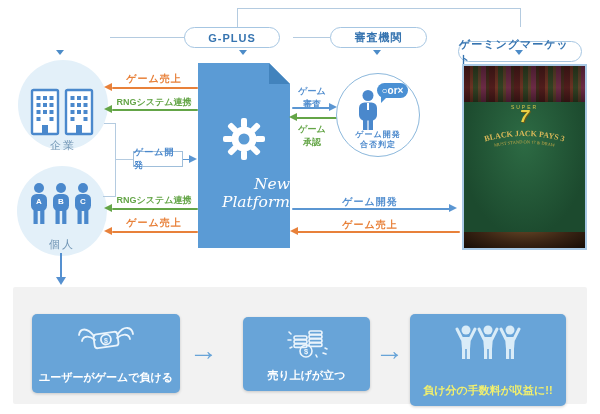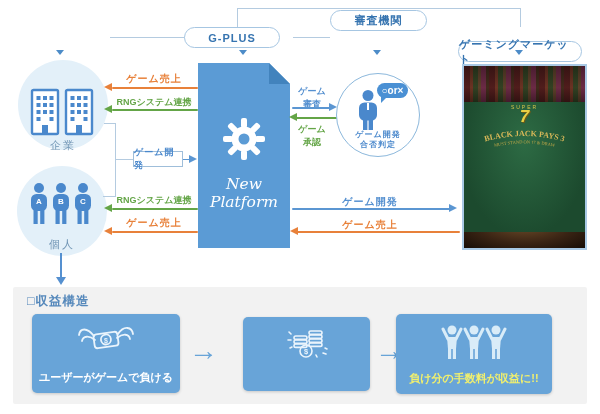--- a/index.html
+++ b/index.html
@@ -25,21 +25,21 @@
   .ecirc{border-radius:50%;background:#e3f0f9}
   .clabel{font-size:11px;color:#6f94b4;text-align:center;letter-spacing:2px}
   .pletter{font-size:8px;font-weight:bold;color:#fff;text-align:center;width:12px}
   .devbox{background:#fff;border:1px solid #9fbeda;box-sizing:border-box;
           display:flex;align-items:center;justify-content:center;
           font-size:9px;font-weight:bold;color:#4a88cc;letter-spacing:1px}
   
   .platform{background:#5b9bd5;clip-path:polygon(0 0,71px 0,92px 21px,92px 185px,0 185px)}
   .fold{width:21px;height:21px;background:#4283bd;clip-path:polygon(0 0,100% 100%,0 100%)}
   .pname{color:#fff;font-family:"DejaVu Serif","Liberation Serif",serif;font-style:italic;
-         font-size:15.5px;text-align:center;width:92px}
+         font-size:15.5px;text-align:right;width:92px}
   
   .rcirc{border-radius:50%;background:#fff;border:1.5px solid #8cb8dc;box-sizing:border-box}
   .bubble{background:#4a90d4;border-radius:8px;color:#fff;font-size:10px;font-weight:bold;
           display:flex;align-items:center;justify-content:center}
   .btail{width:0;height:0;border-top:6px solid #4a90d4;border-right:6px solid transparent}
   .rcap{font-size:8px;font-weight:bold;color:#4a88cc;text-align:center;letter-spacing:1px}
   
   .casino{border:2px solid #a9c9e5;box-sizing:border-box;background:#1c4a2e;display:flex;flex-direction:column}
   .chips{height:36px;background:
      linear-gradient(0deg,rgba(0,0,0,.45),rgba(20,10,5,.15) 40%,rgba(0,0,0,.4)),
@@ -78,21 +78,21 @@
 
   <div class="abs vline" style="left:237px;top:8px;height:19px"></div>
   <div class="abs hline" style="left:237px;top:8px;width:284px"></div>
   <div class="abs vline" style="left:520px;top:8px;height:19px"></div>
   <div class="abs hline" style="left:110px;top:37px;width:87px"></div>
   <div class="abs hline" style="left:293px;top:37px;width:37px"></div>
 
   <div class="abs pill" style="left:184px;top:27px;width:96px">
       <span>G-PLUS</span>
     </div>
-  <div class="abs pill" style="left:330px;top:10px;width:97px">
+  <div class="abs pill" style="left:330px;top:27px;width:97px">
       <span>審査機関</span>
     </div>
   <div class="abs pill" style="left:458px;top:41px;width:124px">
       <span>ゲーミングマーケット</span>
     </div>
   <div class="abs tri" style="left:56px;top:50px"></div>
   <div class="abs tri" style="left:239px;top:50px"></div>
   <div class="abs tri" style="left:373px;top:50px"></div>
   <div class="abs tri" style="left:515px;top:50px"></div>
 
@@ -246,21 +246,20 @@
         </text>
       </svg>
     </div>
     <div class="tabletop"></div>
   </div>
 
   <div class="abs" style="left:60px;top:253px;width:2px;height:25px;background:#5590d0"></div>
   <div class="abs" style="left:56px;top:277px;width:0;height:0;border-left:5px solid transparent;border-right:5px solid transparent;border-top:8px solid #5590d0"></div>
 
   <div class="abs panel" style="left:13px;top:287px;width:574px;height:117px"></div>
-  <div class="abs ptitle" style="left:27px;top:293px">□収益構造</div>
 
   <div class="abs step" style="left:32px;top:314px;width:148px;height:79px">
     <svg width="58" height="34" viewBox="0 0 58 34">
       <g stroke="#eaf4fc" stroke-width="1.8" fill="none" stroke-linecap="round">
         <path d="M17,13 C10,4 3,5 2,12 M18,17 C12,12 6,13 5,18 M41,11 C47,2 55,4 56,11 M40,15 C46,10 52,11 53,16"></path>
         <rect x="17" y="10" width="24" height="14" rx="3" transform="rotate(-8 29 17)"></rect>
         <circle cx="29" cy="16.5" r="5" transform="rotate(-8 29 17)"></circle>
       </g>
       <text x="29" y="20" text-anchor="middle" font-size="7" font-weight="bold" fill="#eaf4fc">$</text>
     </svg>
@@ -276,24 +275,25 @@
           <rect x="8" y="18" width="13" height="3.4" rx="1.7"></rect>
         <rect x="23" y="5" width="13" height="3.4" rx="1.7"></rect>
           <rect x="23" y="9" width="13" height="3.4" rx="1.7"></rect>
           <rect x="23" y="13" width="13" height="3.4" rx="1.7"></rect>
           <rect x="23" y="17" width="13" height="3.4" rx="1.7"></rect>
         <circle cx="20" cy="25" r="6"></circle>
         <path d="M3,6 L5,8 M2,14 L5,14 M4,22 L6,21 M39,22 L41,23 M37,27 L40,28 M30,29 L31,31"></path>
       </g>
       <text x="20" y="27.8" text-anchor="middle" font-size="7.5" font-weight="bold" fill="#eaf4fc">$</text>
     </svg>
+    <div class="steplbl">売り上げが立つ</div>
   </div>
   <div class="abs flowarrow" style="left:375px;top:336px">→</div>
 
-  <div class="abs step" style="left:396px;top:314px;width:156px;height:80px">
+  <div class="abs step" style="left:410px;top:314px;width:156px;height:92px">
     <svg width="66" height="36" viewBox="0 0 66 36">
       <g fill="#d9ecf8" stroke="#d9ecf8" stroke-width="3" stroke-linecap="round">
         <line x1="7" y1="16" x2="2" y2="6"></line>
           <line x1="15" y1="16" x2="20" y2="6"></line>
         <line x1="29" y1="16" x2="24" y2="6"></line>
           <line x1="37" y1="16" x2="42" y2="6"></line>
         <line x1="51" y1="16" x2="46" y2="6"></line>
           <line x1="59" y1="16" x2="64" y2="6"></line>
       </g>
       <g fill="#d9ecf8">

